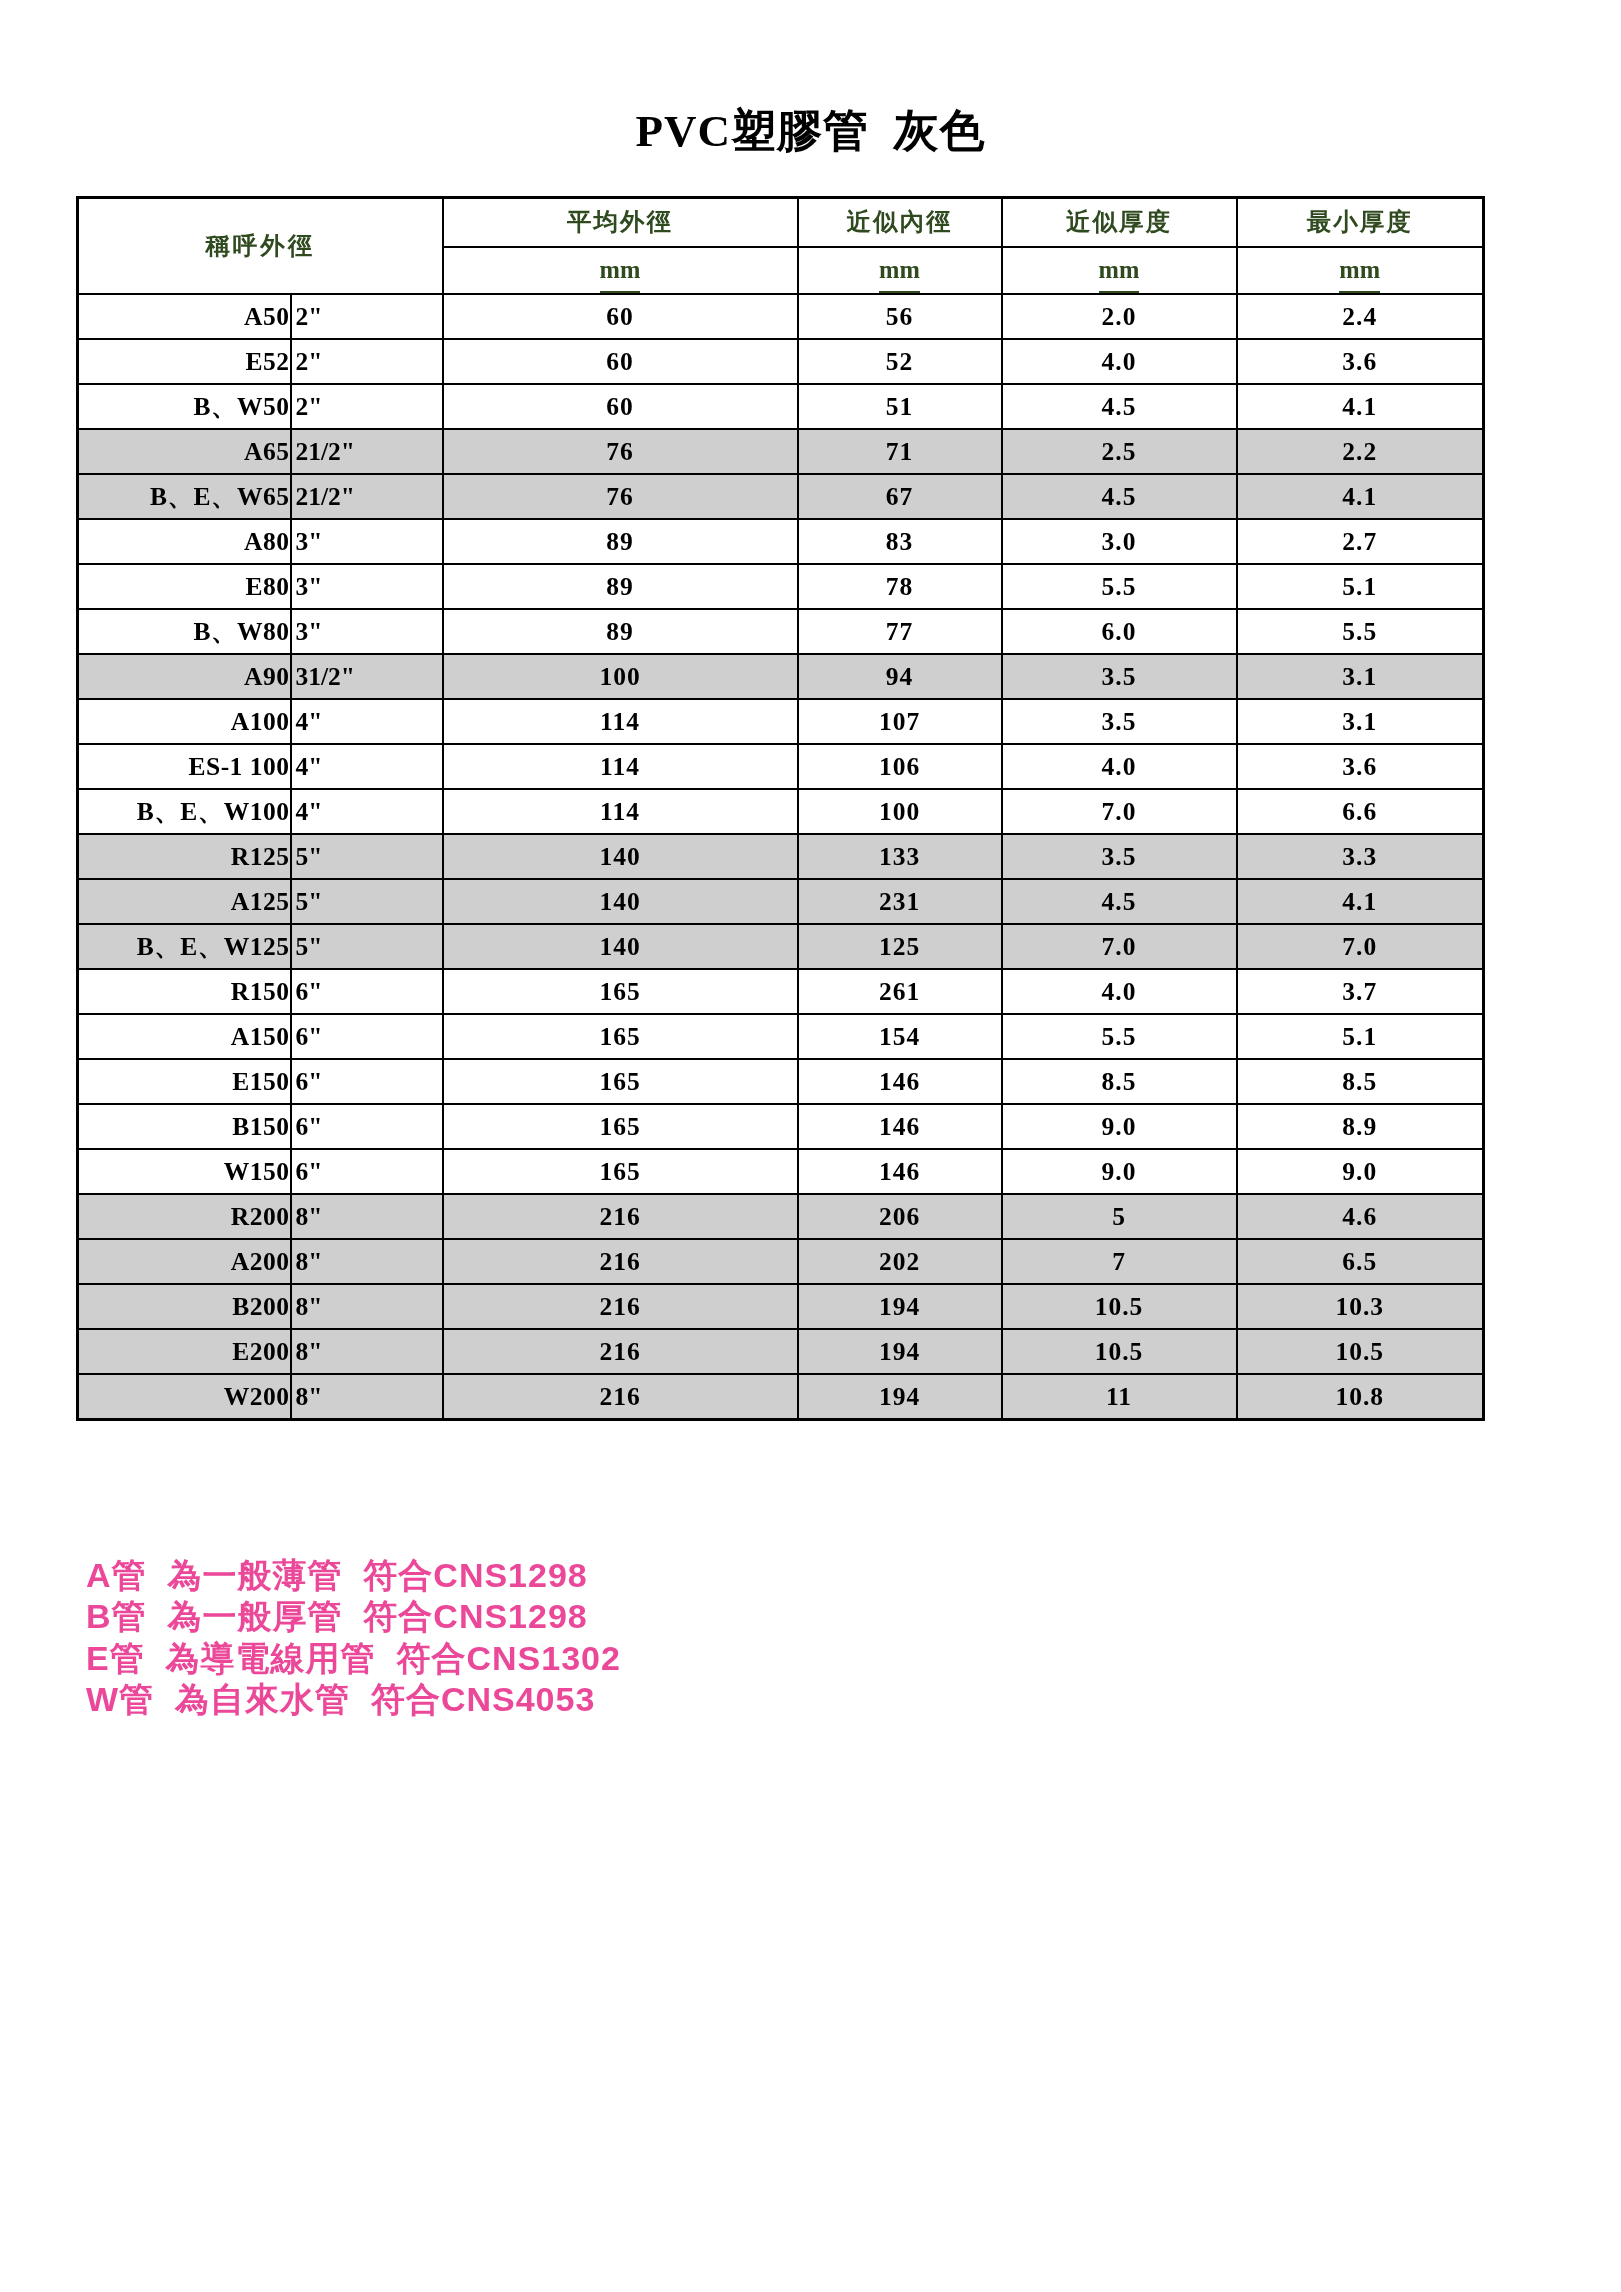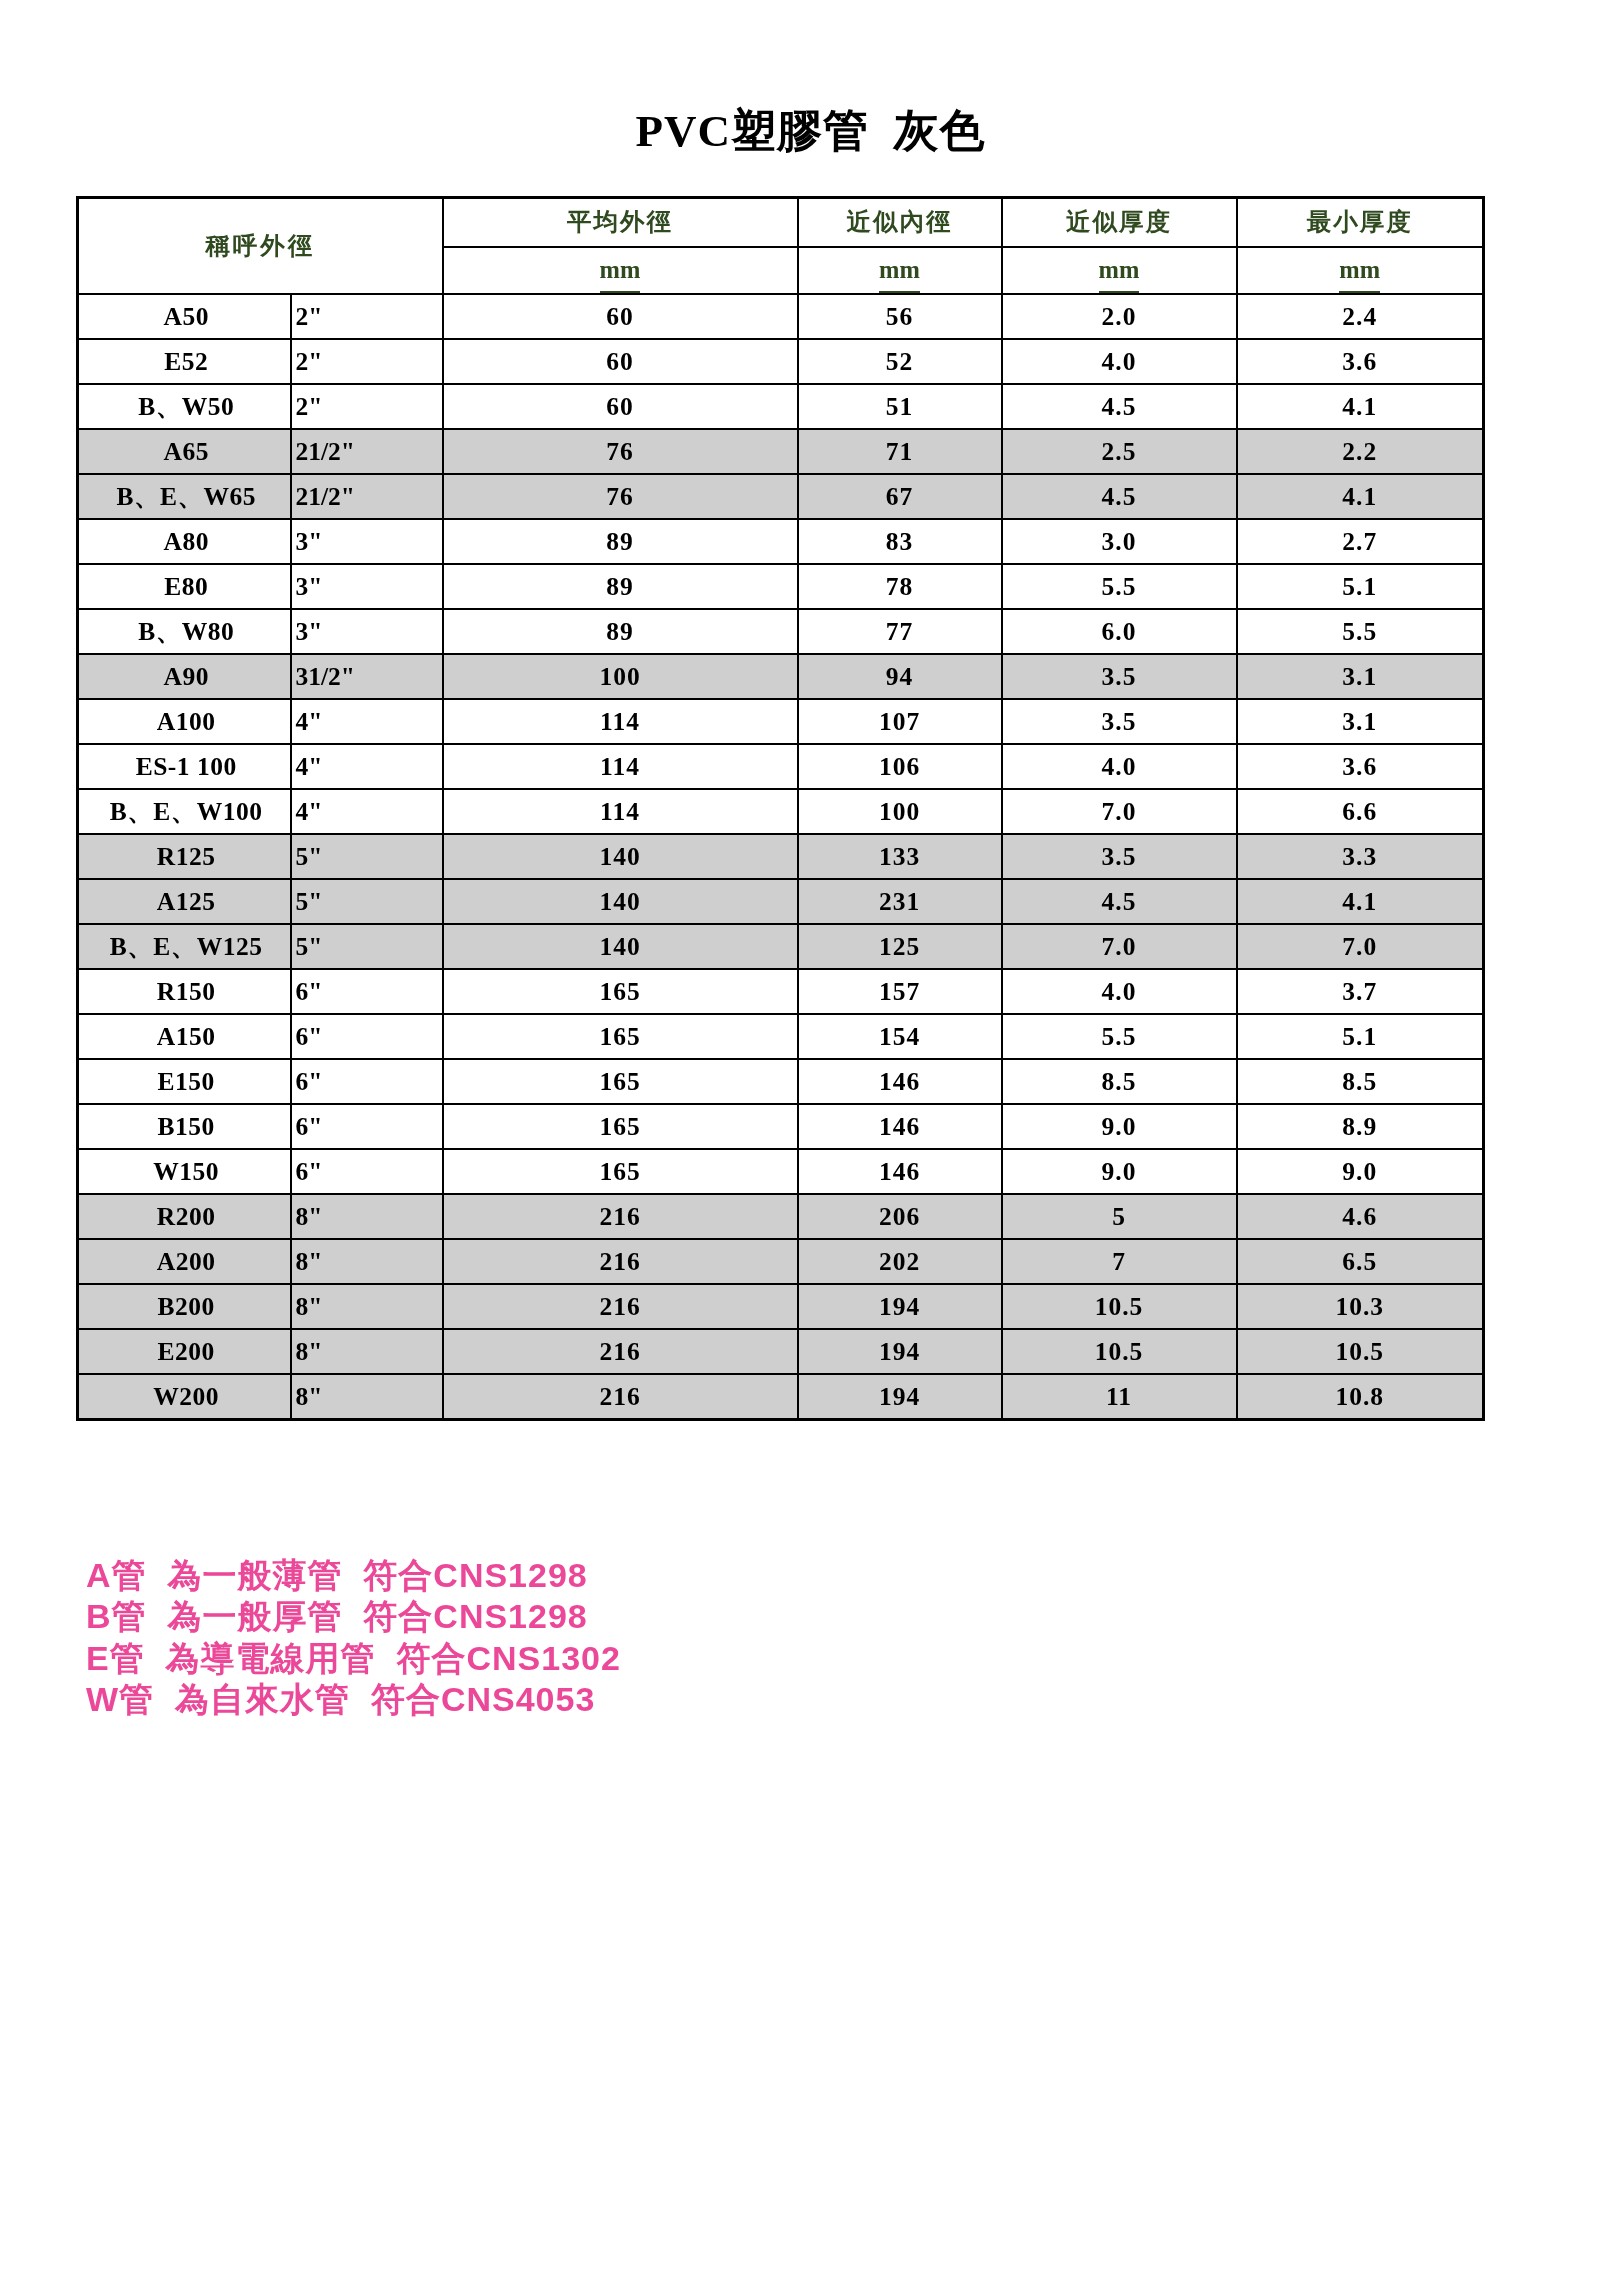--- a/index.html
+++ b/index.html
@@ -88,21 +88,21 @@
 
   
   .spec-table tbody td {
     height: 43px;
     vertical-align: middle;
     font-size: 25.5px;
     font-weight: 700;
     font-family: "Liberation Serif", "DejaVu Serif", serif;
   }
   td.c-name {
-    text-align: center;
+    text-align: right;
     padding-left: 3.9px;
     letter-spacing: 0.5px;
     white-space: pre;
   }
   td.c-inch {
     text-align: left;
     padding-left: 3.9px;
     white-space: pre;
   }
   td.c-num {
@@ -280,21 +280,21 @@
           <td class="c-inch">5"</td>
           <td class="c-num" colspan="2">140</td>
           <td class="c-num">125</td>
           <td class="c-num">7.0</td>
           <td class="c-num">7.0</td>
         </tr>
         <tr>
           <td class="c-name">R150</td>
           <td class="c-inch">6"</td>
           <td class="c-num" colspan="2">165</td>
-          <td class="c-num">157</td>
+          <td class="c-num">261</td>
           <td class="c-num">4.0</td>
           <td class="c-num">3.7</td>
         </tr>
         <tr>
           <td class="c-name">A150</td>
           <td class="c-inch">6"</td>
           <td class="c-num" colspan="2">165</td>
           <td class="c-num">154</td>
           <td class="c-num">5.5</td>
           <td class="c-num">5.1</td>

